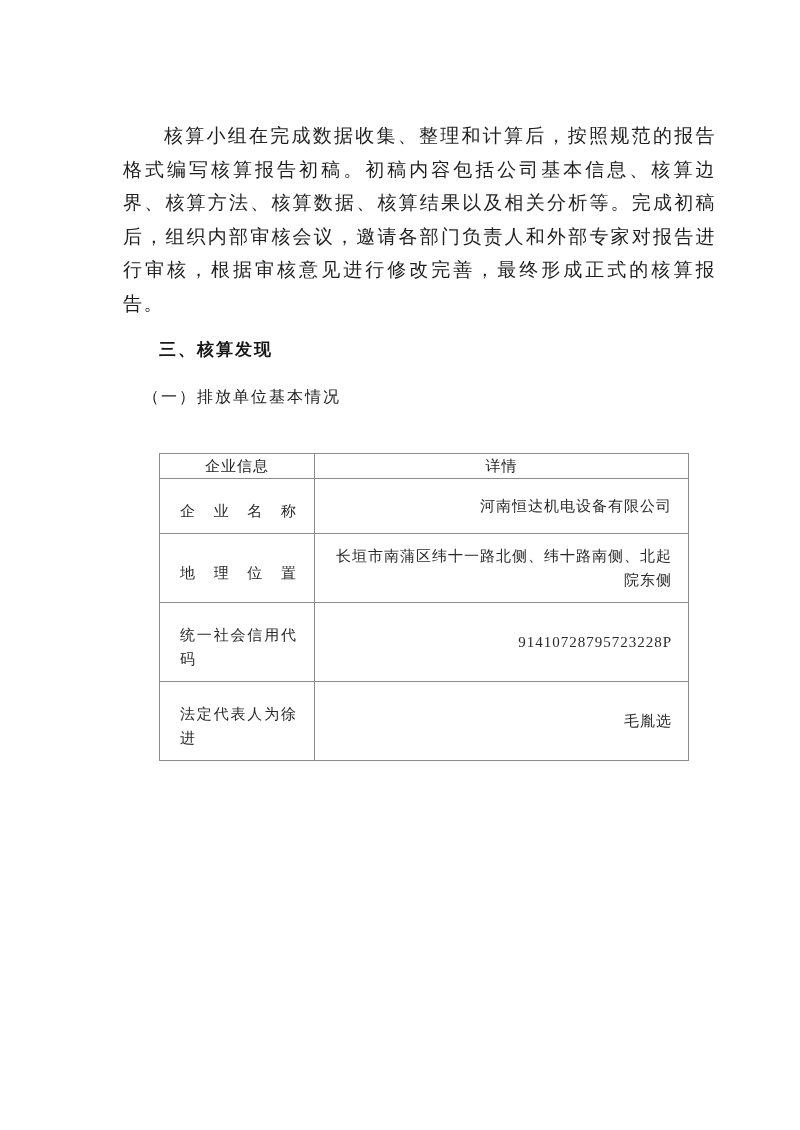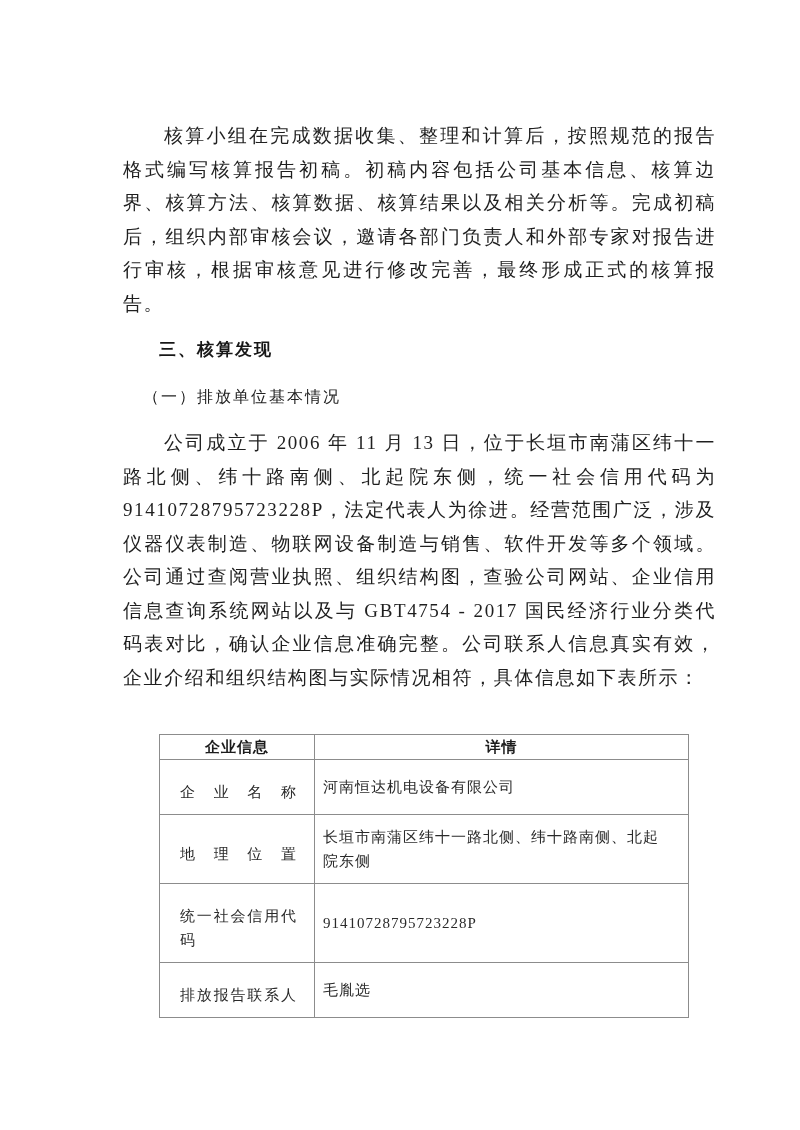--- a/index.html
+++ b/index.html
@@ -48,51 +48,50 @@
     margin-top: 40px;
     font-size: 15px;
     color: #2a2a2a;
   }
   .info-table th, .info-table td {
     border: 1px solid #8c8c8c;
     vertical-align: middle;
     line-height: 24px;
   }
   .info-table th {
-    font-weight: bold;
+    font-weight: normal;
     text-align: center;
     padding: 0 8px;
     letter-spacing: 1px;
     color: #1c1c1c;
   }
   .col-label { width: 155px; }
   .info-table td.cell-label {
     padding: 20px 18px 10px 20px;
     text-align: justify;
     text-align-last: justify;
     text-justify: inter-character;
   }
   .info-table td.cell-value {
-    padding: 10px 16px 10px 8px;
-    text-align: left;
+    padding: 10px 16px 10px 20px;
+    text-align: right;
     letter-spacing: 1px;
   }
 </style>
 </head>
 <body>
 
 <div class="page">
 
   <p class="body-para">核算小组在完成数据收集、整理和计算后，按照规范的报告格式编写核算报告初稿。初稿内容包括公司基本信息、核算边界、核算方法、核算数据、核算结果以及相关分析等。完成初稿后，组织内部审核会议，邀请各部门负责人和外部专家对报告进行审核，根据审核意见进行修改完善，最终形成正式的核算报告。</p>
 
   <h2 class="heading-l1">三、核算发现</h2>
 
   <h3 class="heading-l2">（一）排放单位基本情况</h3>
 
-  <p class="body-para">公司成立于 2006 年 11 月 13 日，位于长垣市南蒲区纬十一路北侧、纬十路南侧、北起院东侧，统一社会信用代码为 91410728795723228P，法定代表人为徐进。经营范围广泛，涉及仪器仪表制造、物联网设备制造与销售、软件开发等多个领域。公司通过查阅营业执照、组织结构图，查验公司网站、企业信用信息查询系统网站以及与 GBT4754 - 2017 国民经济行业分类代码表对比，确认企业信息准确完整。公司联系人信息真实有效，企业介绍和组织结构图与实际情况相符，具体信息如下表所示：</p>
 
   <table class="info-table">
     <colgroup>
       <col class="col-label">
       <col>
     </colgroup>
     <thead>
       <tr>
         <th>企业信息</th>
         <th>详情</th>
@@ -105,19 +104,19 @@
       </tr>
       <tr>
         <td class="cell-label">地理位置</td>
         <td class="cell-value">长垣市南蒲区纬十一路北侧、纬十路南侧、北起院东侧</td>
       </tr>
       <tr>
         <td class="cell-label">统一社会信用代码</td>
         <td class="cell-value">91410728795723228P</td>
       </tr>
       <tr>
-        <td class="cell-label">排放报告联系人</td>
+        <td class="cell-label">法定代表人为徐进</td>
         <td class="cell-value">毛胤选</td>
       </tr>
     </tbody>
   </table>
 
 </div>
 
 </body></html>

